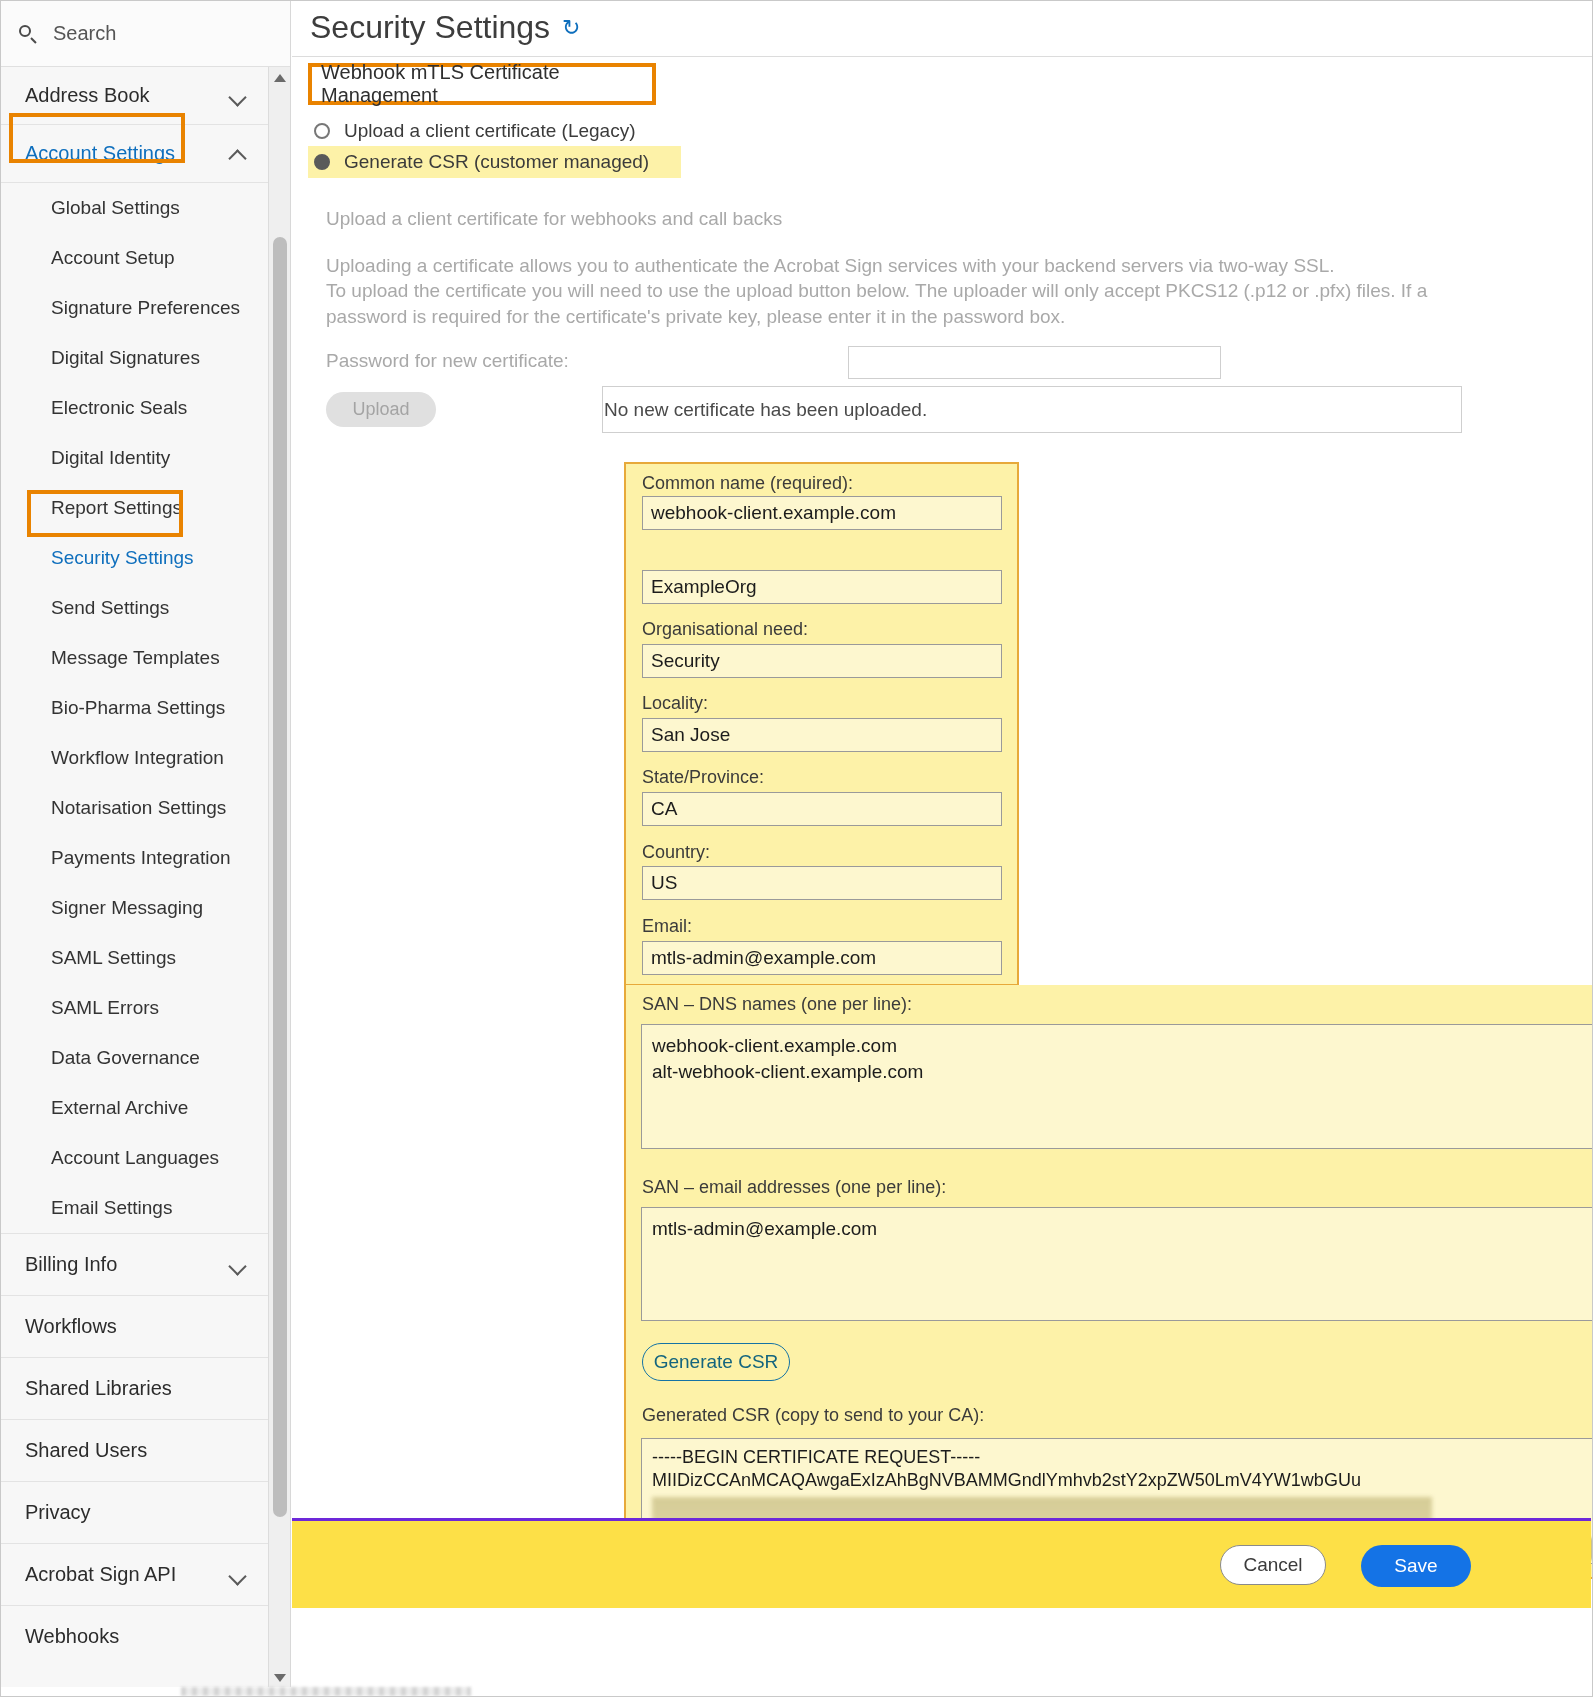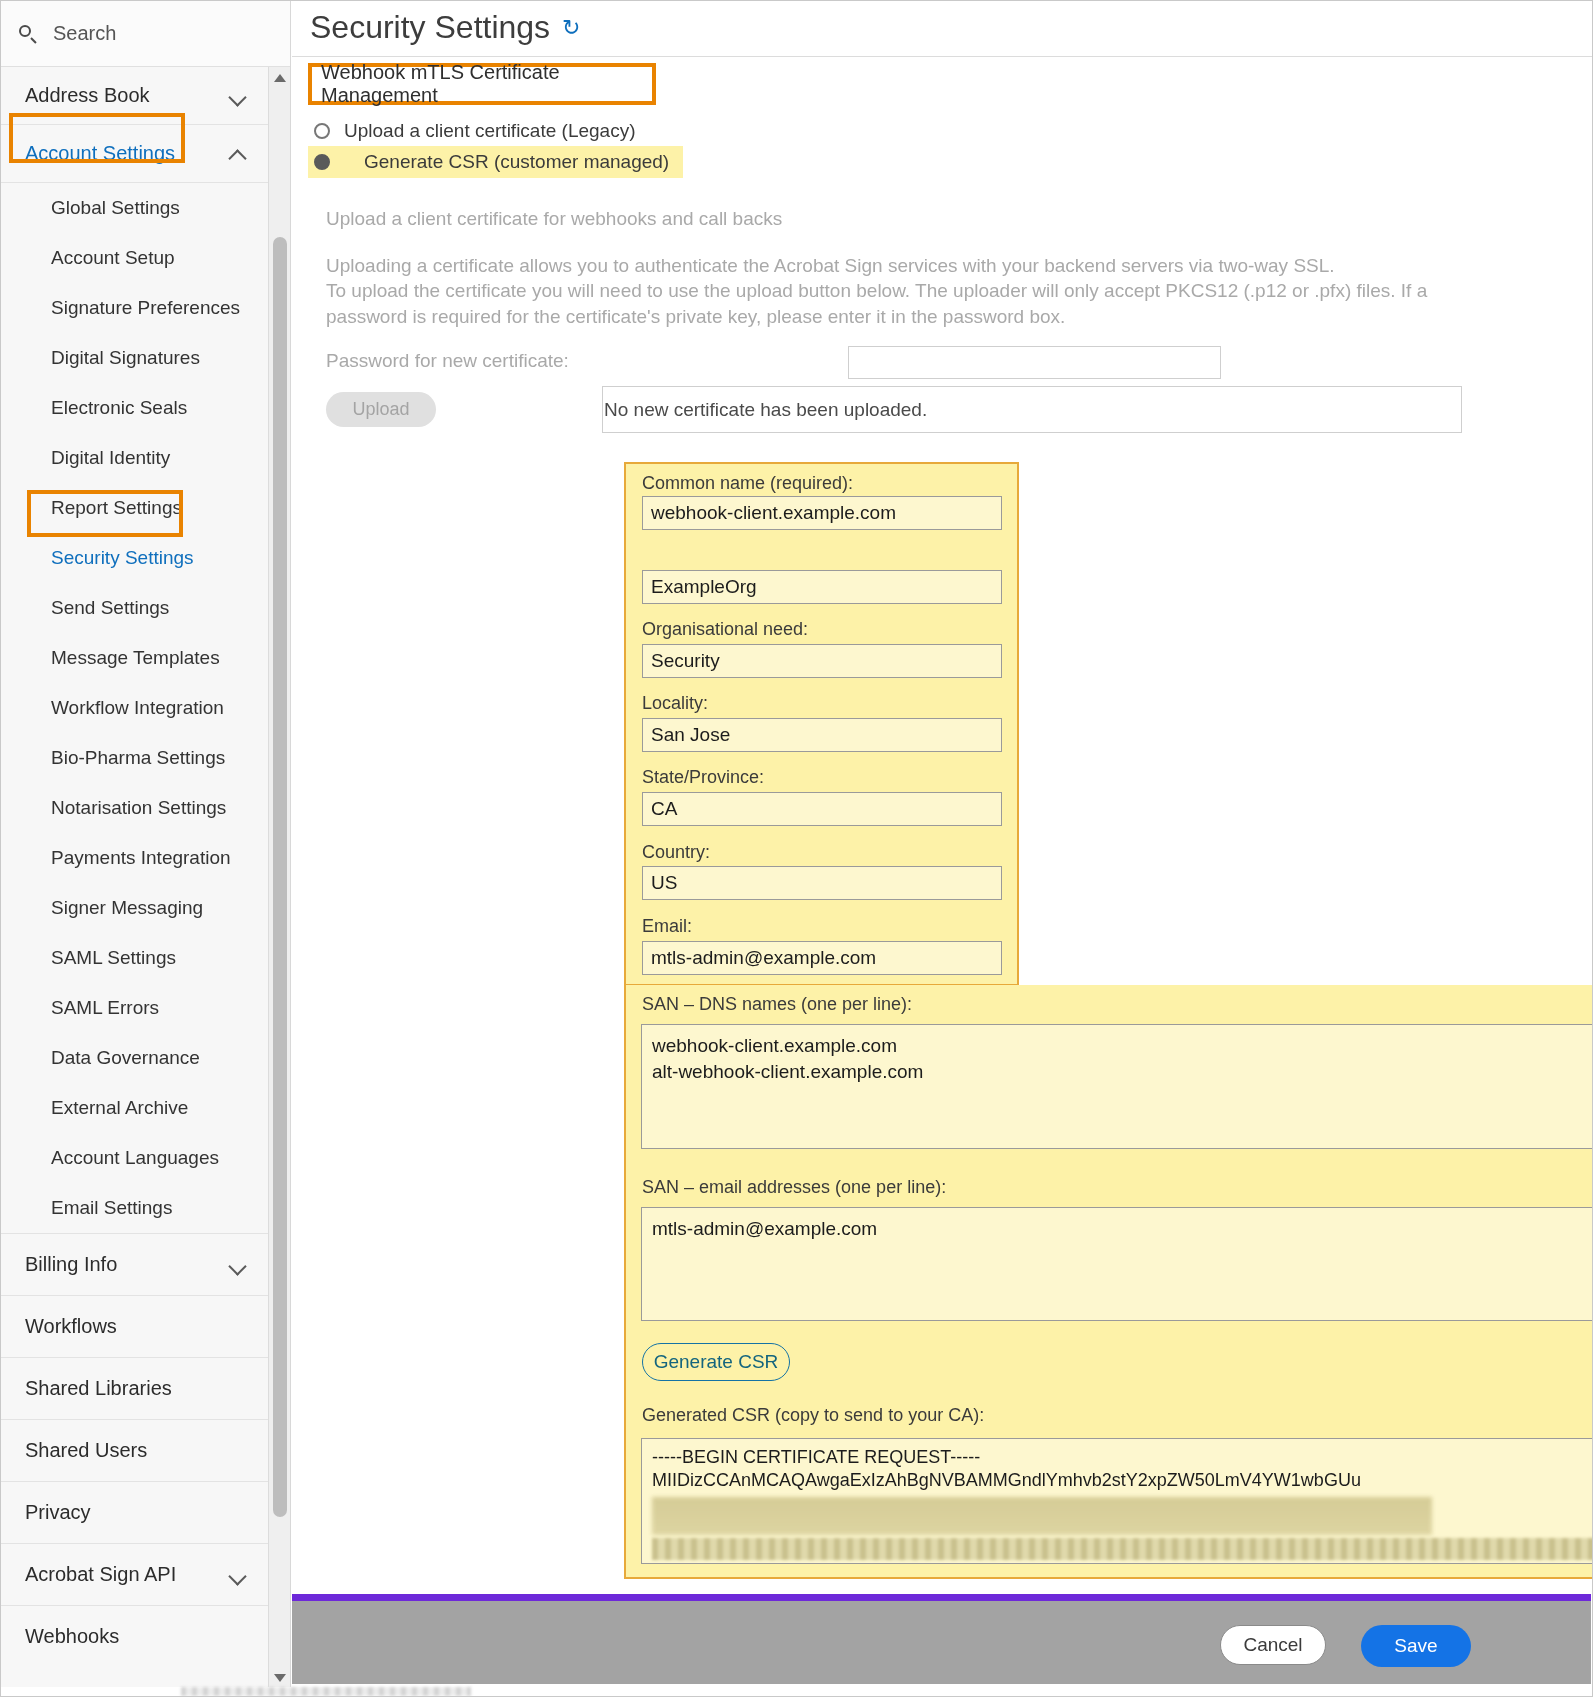--- a/index.html
+++ b/index.html
@@ -259,22 +259,21 @@
     display: flex;
     align-items: center;
     font-size: 19px;
     color: #3b3b3b;
     height: 32px;
   }
   .radio-row.r1 { top: 114px; }
   .radio-row.r2 {
     top: 145px;
     background: #fdf2a8;
-    padding-right: 14px;
-    gap: 20px;
+    padding-right: 32px;
   }
   .radio {
     width: 16px;
     height: 16px;
     border: 2px solid #777;
     border-radius: 50%;
     margin-right: 14px;
     margin-left: 6px;
     box-sizing: border-box;
     flex: none;
@@ -455,24 +454,24 @@
     background: repeating-linear-gradient(90deg, #bdb47e 0 6px, #d9d2a3 6px 13px);
     filter: blur(1.6px);
     opacity: .8;
   }
 
   
   .footer {
     position: absolute;
     left: 291px;
     right: 1px;
-    top: 1593px;
+    top: 1517px;
     height: 90px;
-    background: #a3a3a3;
-    border-top: 7px solid #6d28d9;
+    background: #fde047;
+    border-top: 3px solid #6d28d9;
     box-sizing: border-box;
   }
   .btn-cancel {
     position: absolute;
     right: 265px;
     top: 24px;
     width: 106px;
     height: 40px;
     border-radius: 20px;
     border: 1px solid #8a8a8a;
@@ -568,24 +567,24 @@
       <div class="nav-sub-item selected">
           <span>Security Settings</span>
         </div>
       <div class="nav-sub-item">
           <span>Send Settings</span>
         </div>
       <div class="nav-sub-item">
           <span>Message Templates</span>
         </div>
       <div class="nav-sub-item">
+          <span>Bio-Pharma Settings</span>
+        </div>
+      <div class="nav-sub-item">
           <span>Workflow Integration</span>
-        </div>
-      <div class="nav-sub-item">
-          <span>Bio-Pharma Settings</span>
         </div>
       <div class="nav-sub-item">
           <span>Notarisation Settings</span>
         </div>
       <div class="nav-sub-item">
           <span>Payments Integration</span>
         </div>
       <div class="nav-sub-item">
           <span>Signer Messaging</span>
         </div>

